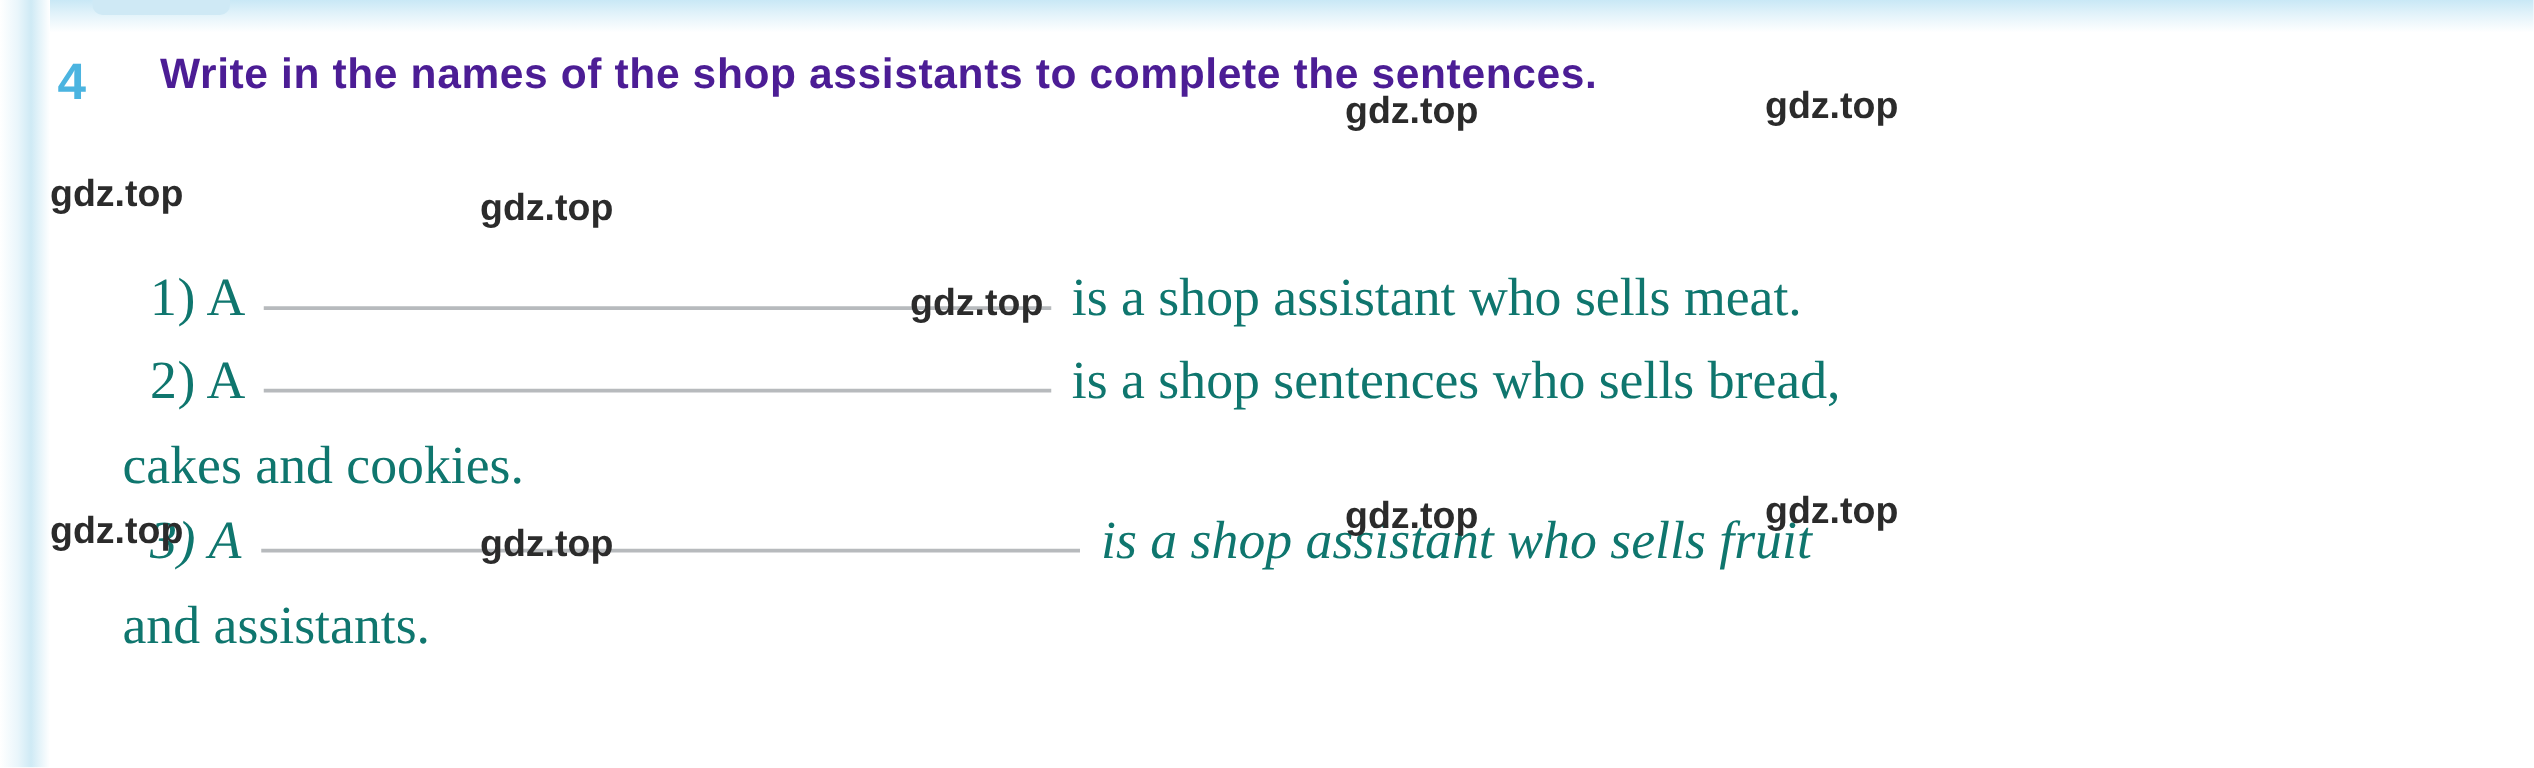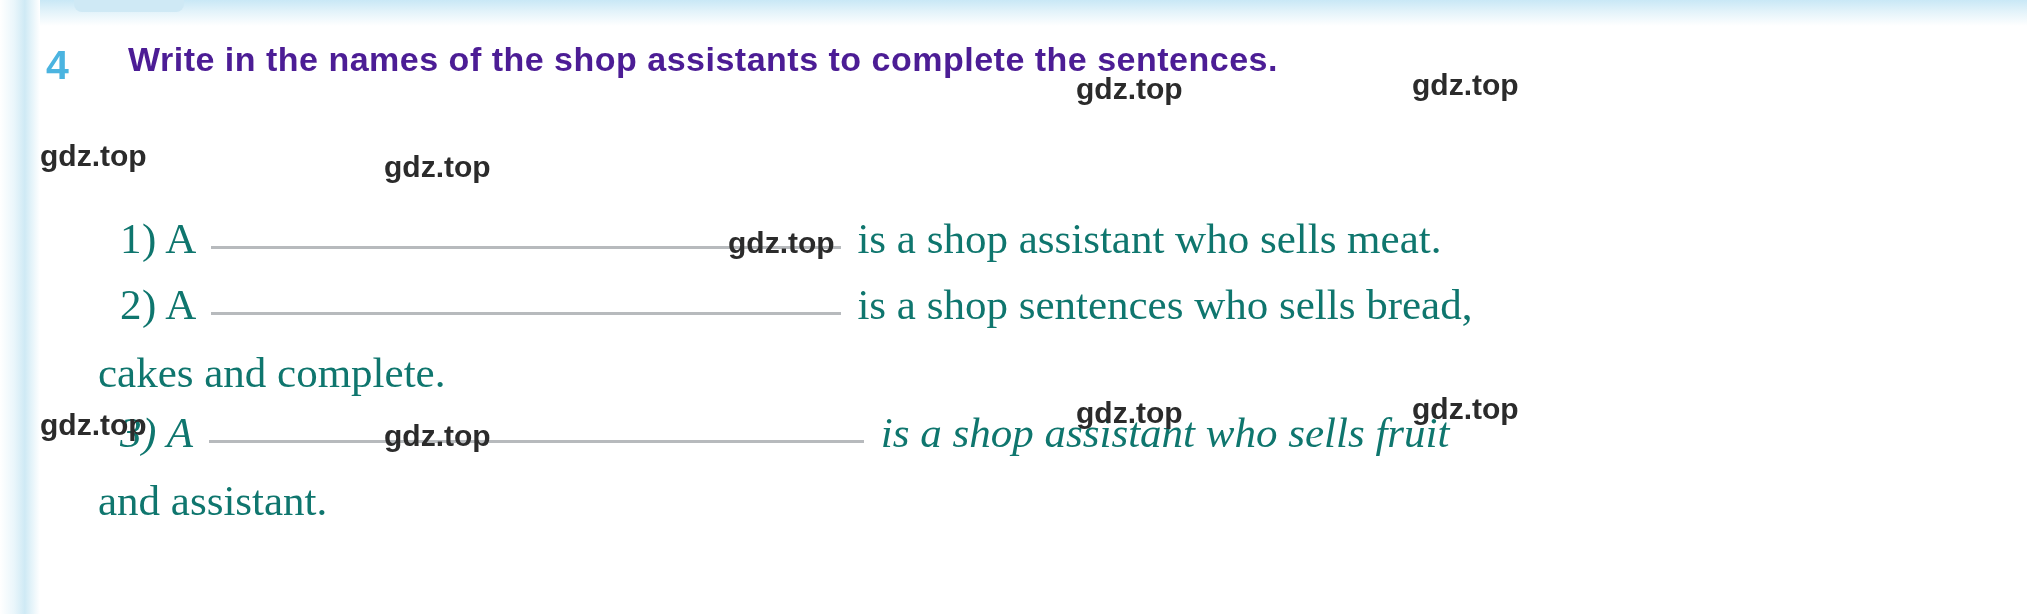--- a/index.html
+++ b/index.html
@@ -139,29 +139,29 @@
       <span class="blank blank-1"></span>
       <span>is a shop assistant who sells meat.</span>
     </div>
 
     <div class="item" id="item2">
       <span class="num">2)</span>
       <span>A</span>
       <span class="blank blank-2"></span>
       <span>is a shop sentences who sells bread,</span>
     </div>
-    <div class="item" id="item2-cont">cakes and complete.</div>
+    <div class="item" id="item2-cont">cakes and cookies.</div>
 
     <div class="item" id="item3">
       <span class="num">3)</span>
       <span>A</span>
       <span class="blank blank-3"></span>
       <span>is a shop assistant who sells fruit</span>
     </div>
-    <div class="item" id="item3-cont">and assistant.</div>
+    <div class="item" id="item3-cont">and assistants.</div>
 
   </div>
 
   <div id="watermark-layer">
     <div class="wm" style="left:1076px; top:72px;">gdz.top</div>
     <div class="wm" style="left:1412px; top:68px;">gdz.top</div>
     <div class="wm" style="left:40px;   top:139px;">gdz.top</div>
     <div class="wm" style="left:384px;  top:150px;">gdz.top</div>
     <div class="wm" style="left:728px;  top:226px;">gdz.top</div>
     <div class="wm" style="left:1076px; top:396px;">gdz.top</div>

